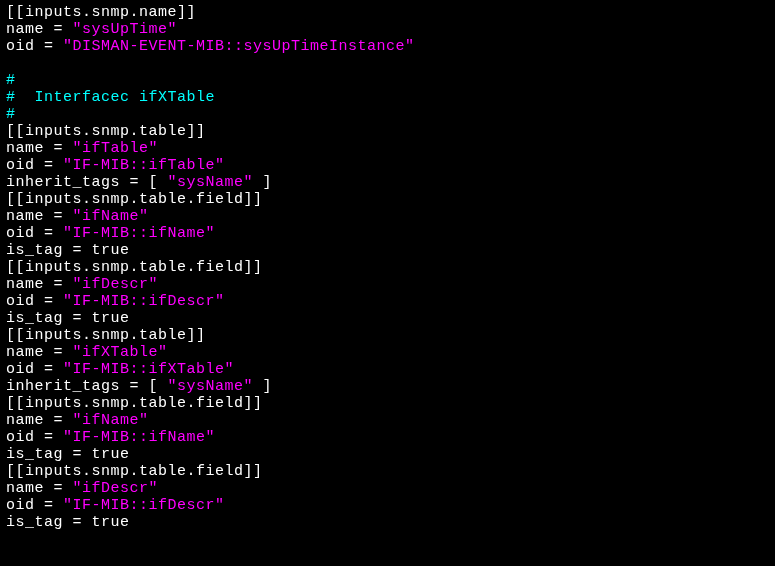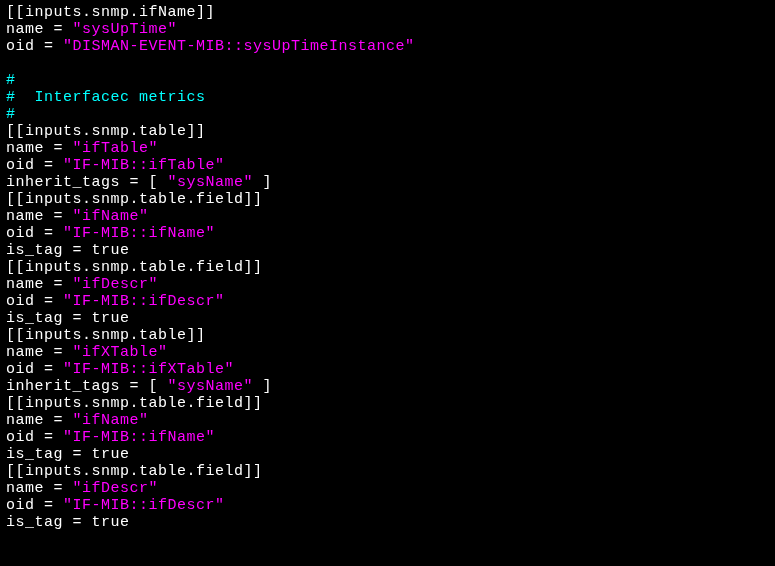--- a/index.html
+++ b/index.html
@@ -19,26 +19,26 @@
     line-height: 17px;
     white-space: pre;
   }
   .w  { color: #ffffff; }
   .m  { color: #ff00ff; }
   .c  { color: #00ffff; }
 </style>
 </head>
 <body>
 
-<pre id="terminal"><span><span class="w">[[inputs.snmp.ifName]]</span></span>
+<pre id="terminal"><span><span class="w">[[inputs.snmp.name]]</span></span>
 <span><span class="w">name = </span><span class="m">"sysUpTime"</span></span>
 <span><span class="w">oid = </span><span class="m">"DISMAN-EVENT-MIB::sysUpTimeInstance"</span></span>
 <span><span class="w"></span></span>
 <span><span class="c">#</span></span>
-<span><span class="c">#  Interfacec metrics</span></span>
+<span><span class="c">#  Interfacec ifXTable</span></span>
 <span><span class="c">#</span></span>
 <span><span class="w">[[inputs.snmp.table]]</span></span>
 <span><span class="w">name = </span><span class="m">"ifTable"</span></span>
 <span><span class="w">oid = </span><span class="m">"IF-MIB::ifTable"</span></span>
 <span><span class="w">inherit_tags = [ </span><span class="m">"sysName"</span><span class="w"> ]</span></span>
 <span><span class="w">[[inputs.snmp.table.field]]</span></span>
 <span><span class="w">name = </span><span class="m">"ifName"</span></span>
 <span><span class="w">oid = </span><span class="m">"IF-MIB::ifName"</span></span>
 <span><span class="w">is_tag = true</span></span>
 <span><span class="w">[[inputs.snmp.table.field]]</span></span>

